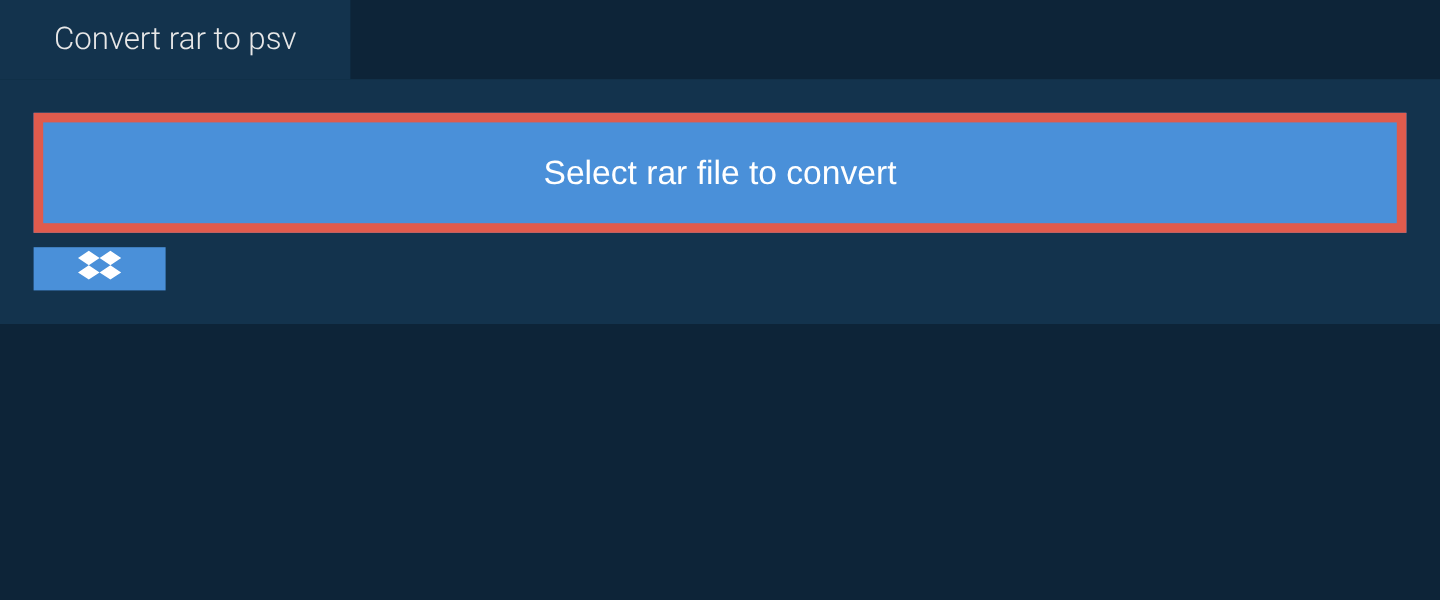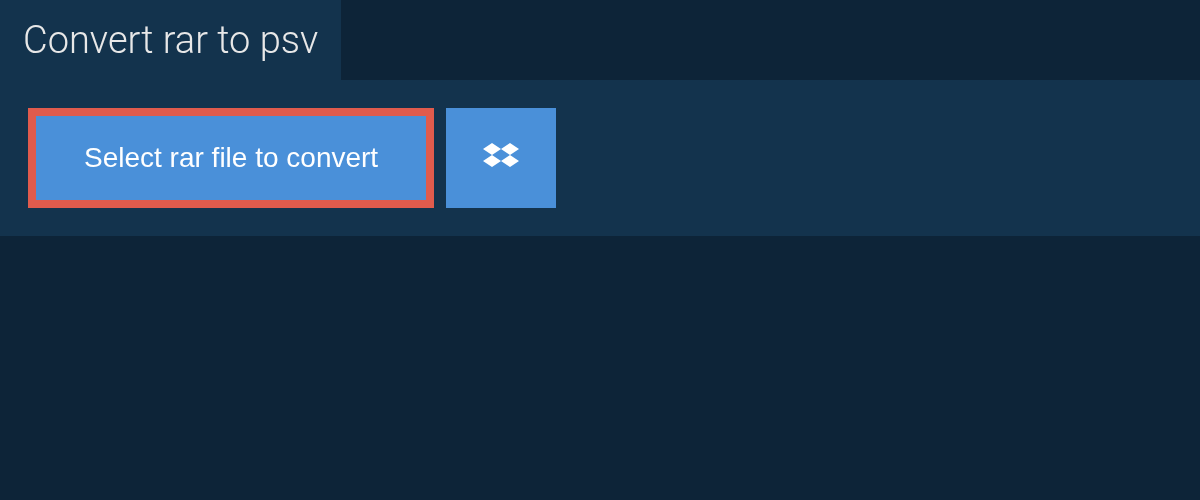--- a/index.html
+++ b/index.html
@@ -13,31 +13,32 @@
       background-color: #0d2438;
       font-family: -apple-system, BlinkMacSystemFont, "Segoe UI", Roboto, "Helvetica Neue", Arial, sans-serif;
       overflow: hidden;
     }
     .tab-container {
       display: flex;
     }
     .tab {
       background-color: #13334d;
       color: #e8e8e8;
-      font-size: 38px;
+      font-size: 26px;
       font-weight: 300;
-      padding: 18px 23px;
+      padding: 18px 45px;
       display: inline-block;
     }
     .content-panel {
       background-color: #13334d;
       padding: 28px;
       display: flex;
       gap: 12px;
       align-items: stretch;
+      flex-direction: column;
     }
     .select-file-button {
       background-color: #4a90d9;
       border: 8px solid #e05b4d;
       color: #ffffff;
       font-size: 28px;
       font-weight: 300;
       padding: 26px 48px;
       cursor: pointer;
       display: flex;

